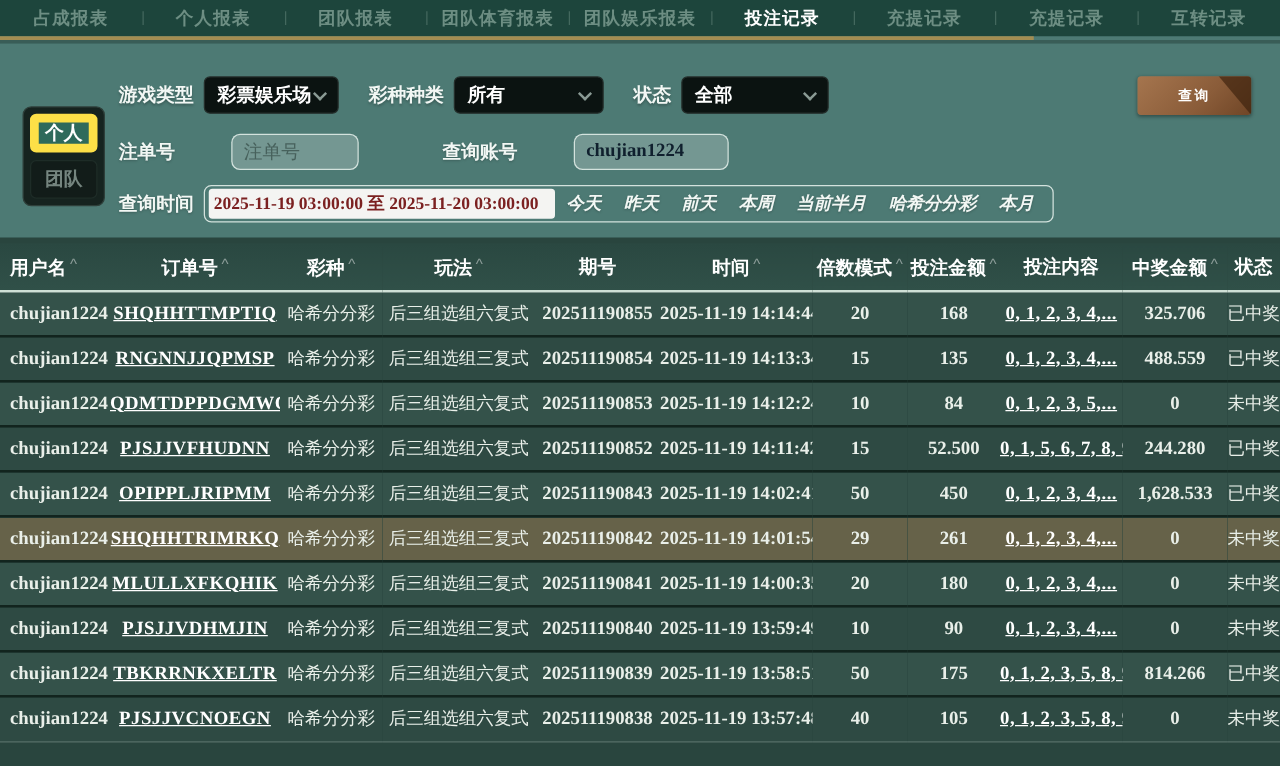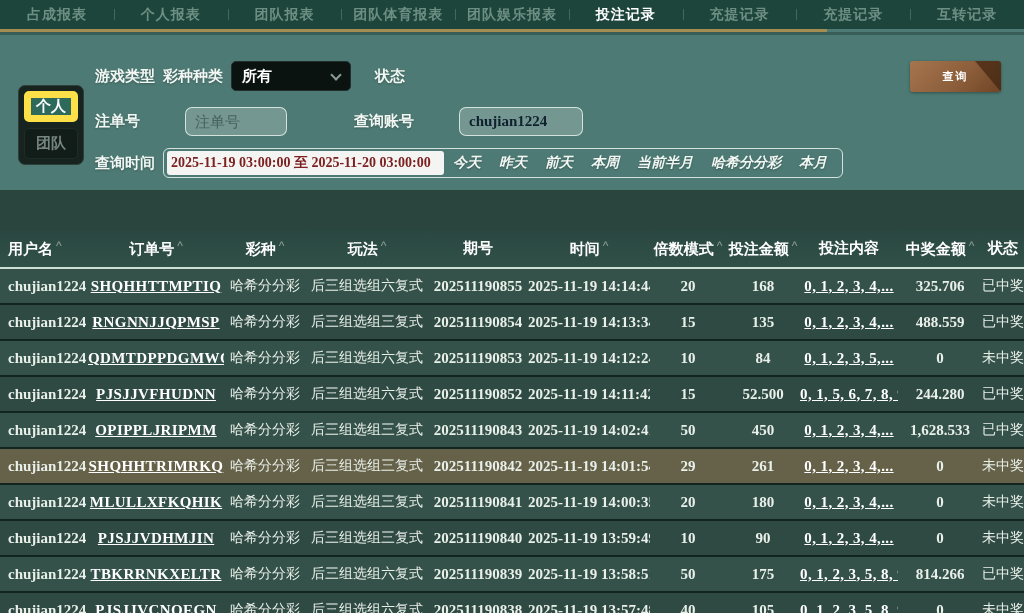--- a/index.html
+++ b/index.html
@@ -66,21 +66,21 @@
     border-radius:6px; height:30px; padding:2px 6px 2px 3px; }
   .date-input { width:277px; height:24px; background:#f4f4f2; border:none;
     border-radius:3px; font-family:"Liberation Serif",serif; font-weight:700;
     font-size:14px; color:#7b2121; padding:0 4px; white-space:nowrap;
     overflow:hidden; }
   .range-btn { color:#f2f7f4; font-size:14px; font-weight:700; padding:0 9px;
     cursor:pointer; white-space:nowrap; text-shadow:0 1px 2px rgba(0,0,0,0.25); }
 
   
   .table-wrap { position:absolute; left:0; top:190px; width:1024px; height:423px;
-    background:#29453e; padding-top:40px; }
+    background:#29453e; padding-top:5px; }
   table { width:1024px; border-collapse:collapse; table-layout:fixed; }
   thead th { height:38px; background:linear-gradient(#2a4841,#305048);
     color:#ffffff; font-size:15px; font-weight:700; text-align:center;
     border-bottom:2px solid #cfe0d6; white-space:nowrap; }
   thead th.col-user { text-align:left; padding-left:8px; }
   .sort-caret { color:rgba(255,255,255,0.45); font-size:12px; font-weight:400;
     vertical-align:4px; margin-left:3px; }
   tbody td { height:36px; text-align:center; color:#e9efe9; font-size:14px;
     border-top:2px solid #12241e; border-bottom:1px solid rgba(208,228,218,0.28);
     white-space:nowrap; overflow:hidden; }
@@ -113,26 +113,34 @@
 
 <div class="filters" style="margin-top:6px;">
 
   <div class="scope-box">
     <div class="scope-btn active">个人</div>
     <div class="scope-btn inactive">团队</div>
   </div>
 
   <div class="f-row f-row1">
     <span class="f-label">游戏类型</span>
+    <div class="dropdown dd-w1">
+      <span>彩票娱乐场</span>
+      <span class="dd-chevron"></span>
+    </div>
     <span class="f-label">彩种种类</span>
     <div class="dropdown dd-w2">
       <span>所有</span>
       <span class="dd-chevron"></span>
     </div>
     <span class="f-label">状态</span>
+    <div class="dropdown dd-w3">
+      <span>全部</span>
+      <span class="dd-chevron"></span>
+    </div>
   </div>
 
   <button class="query-btn">
     <span>查询</span>
     <span class="query-fold"></span>
   </button>
 
   <div class="f-row f-row2">
     <span class="f-label">注单号</span>
     <input class="text-input input-order" placeholder="注单号" style="">

